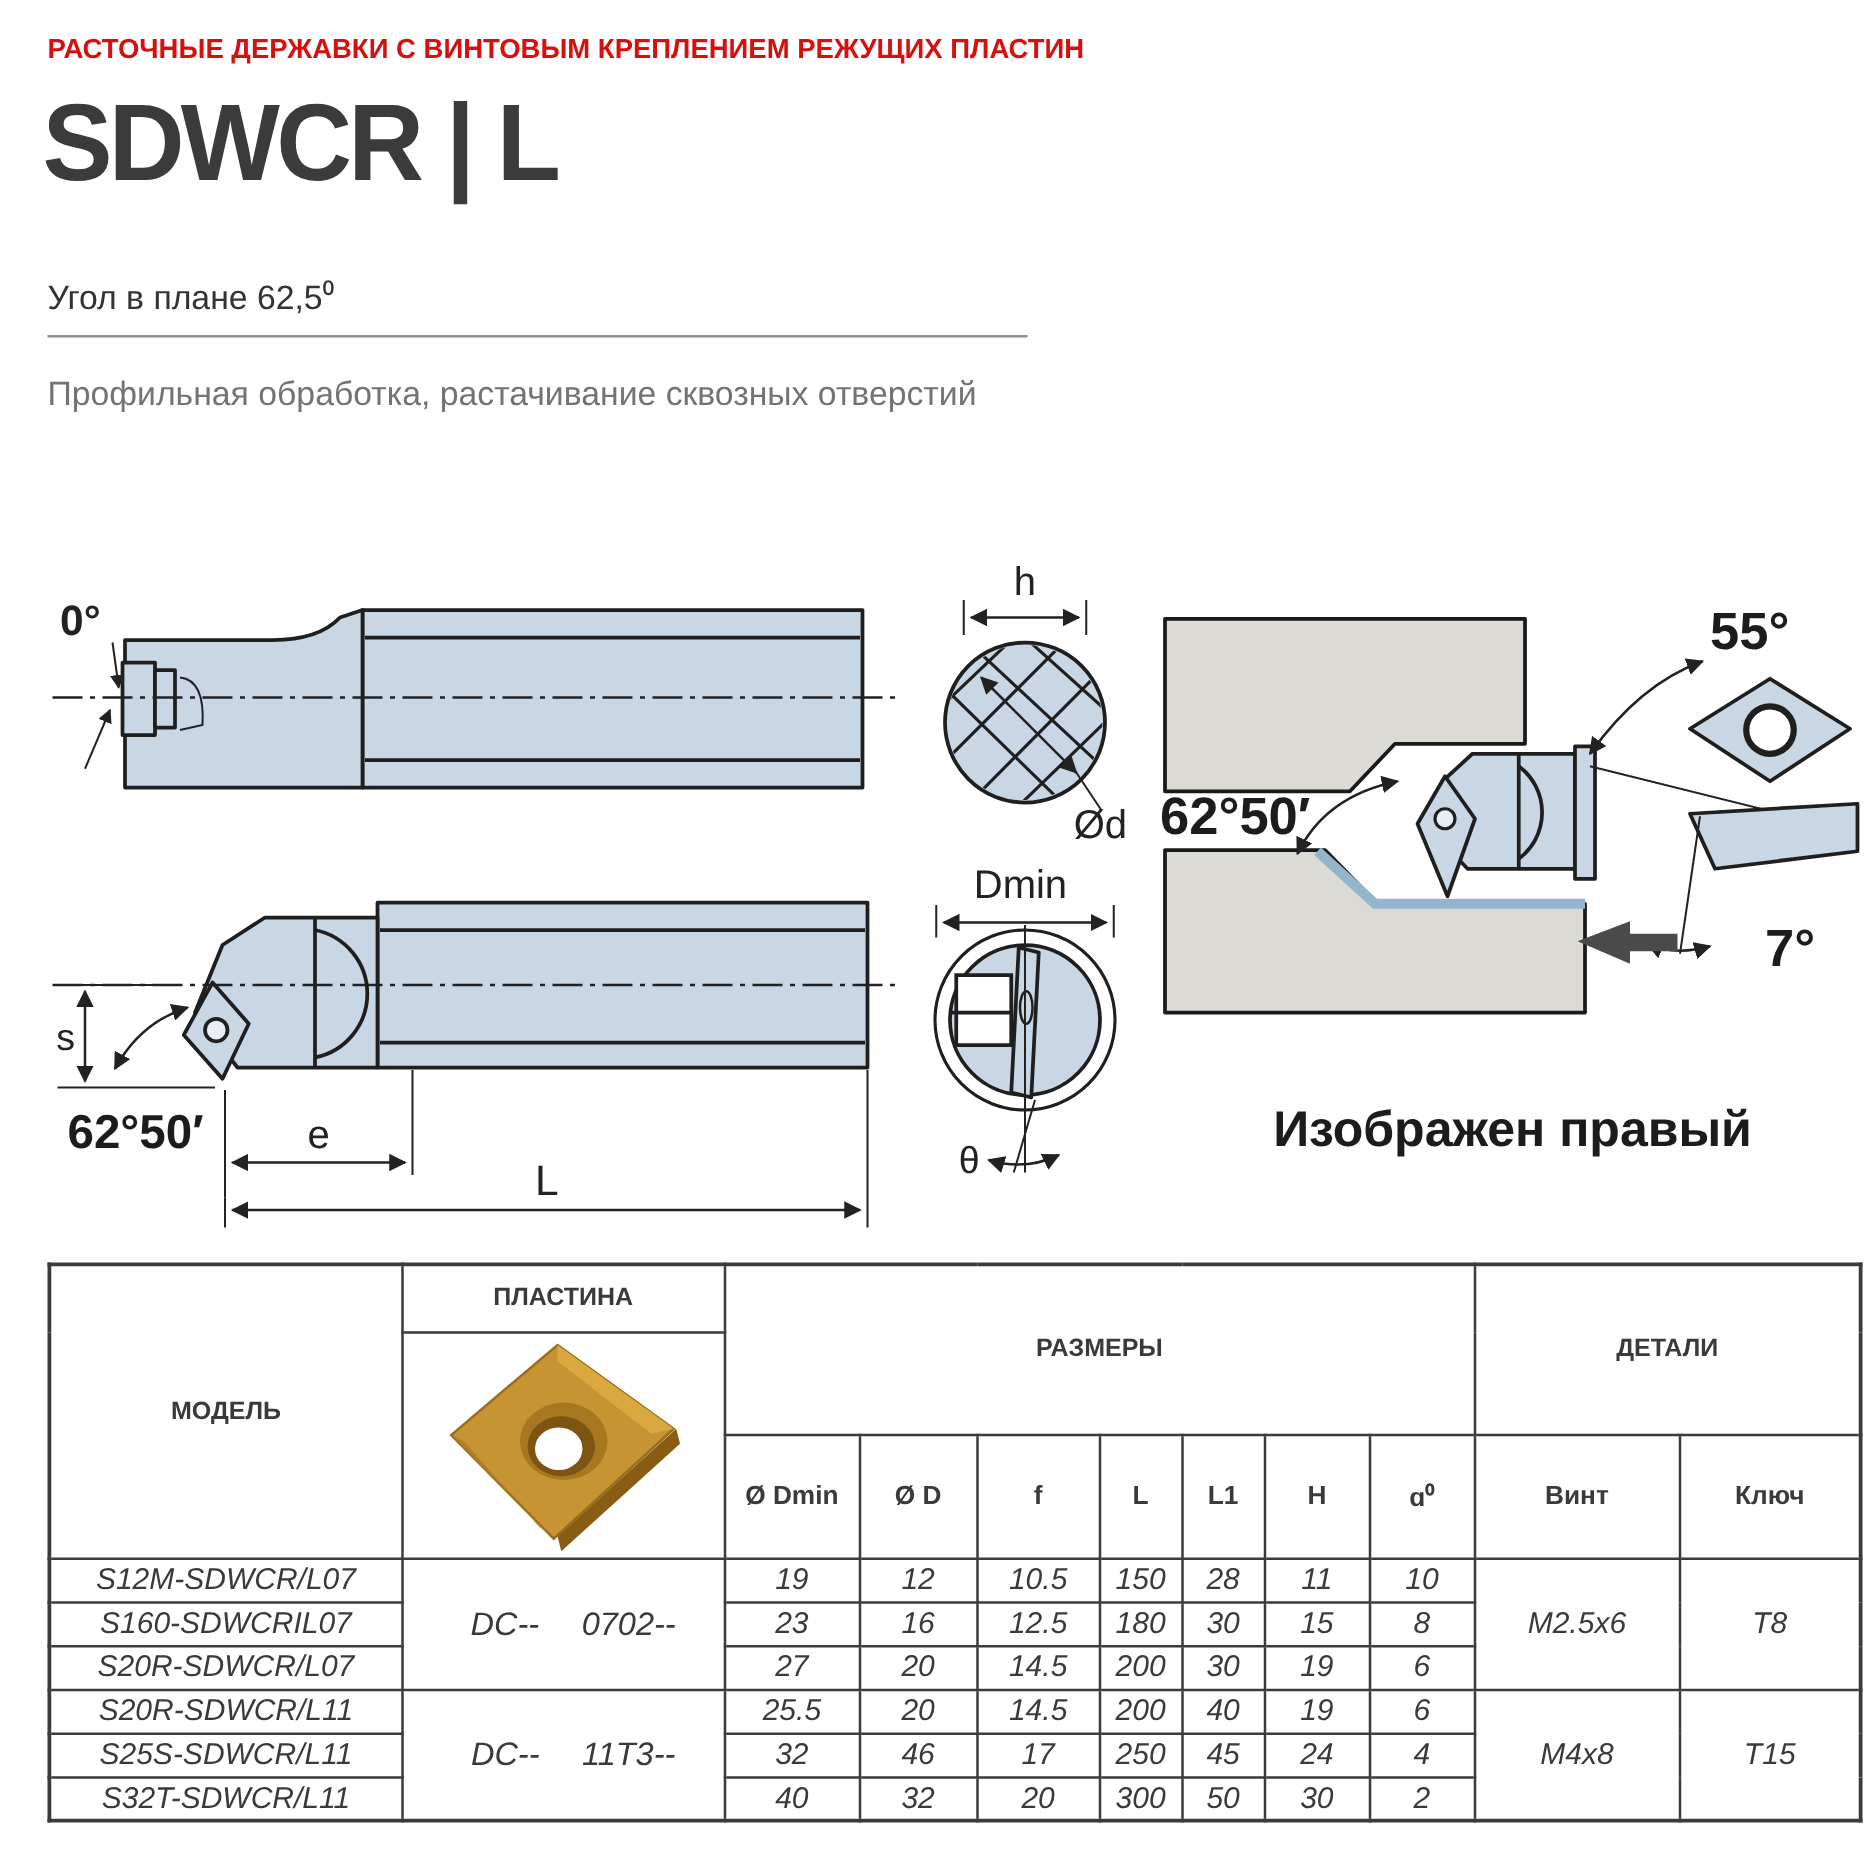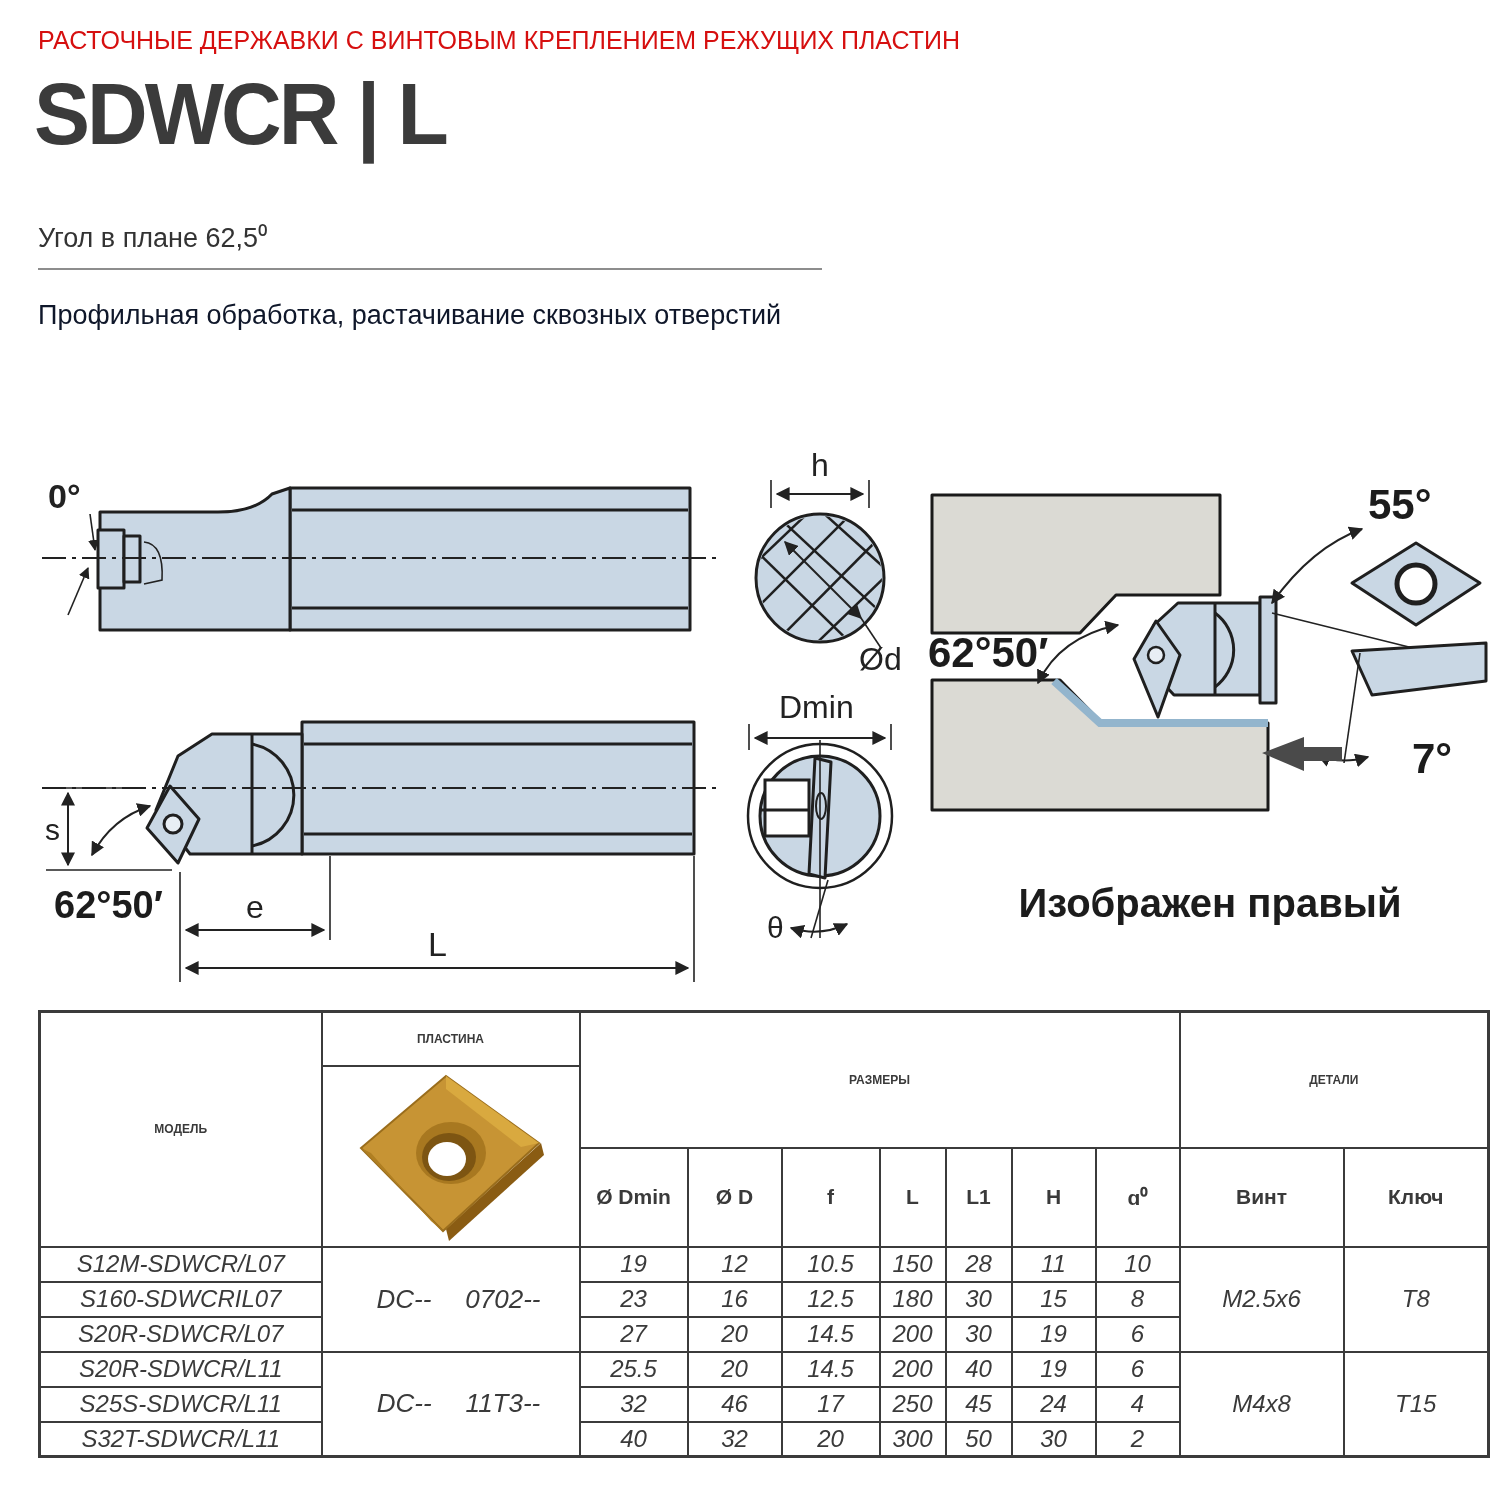--- a/index.html
+++ b/index.html
@@ -1,39 +1,39 @@
 <!DOCTYPE html>
 <html><head>
 <meta charset="utf-8">
 <style>
   html,body{margin:0;padding:0;background:#ffffff;}
   .page{position:relative;width:1500px;height:1500px;background:#fff;overflow:hidden;
         font-family:"Liberation Sans",sans-serif;color:#3a3a3a;}
-  .cat-title{position:absolute;left:38px;top:26px;font-size:25px;font-weight:normal;
+  .cat-title{position:absolute;left:38px;top:26px;font-size:22px;font-weight:bold;
              color:#d60f0f;letter-spacing:0px;white-space:nowrap;}
   .big-title{position:absolute;left:34px;top:64px;font-size:84px;font-weight:bold;
              color:#3b3b3b;letter-spacing:-3px;transform:scaleY(1.04);transform-origin:left top;}
   .angle-note{position:absolute;left:38px;top:218px;font-size:27px;color:#333;text-align:center;}
   .rule{position:absolute;left:38px;top:268px;width:784px;height:0;border-top:2px solid #8d8d8d;}
-  .descr{position:absolute;left:38px;top:300px;font-size:27px;color:#0f172a;}
+  .descr{position:absolute;left:38px;top:300px;font-size:27px;color:#737373;}
   .drawings svg{position:absolute;}
   .part{fill:#c9d7e4;stroke:#1f1f1f;stroke-width:3;stroke-linejoin:round;}
   .wp{fill:#dbdad4;stroke:#1a1a1a;stroke-width:3;stroke-linejoin:round;}
   .ln{stroke:#1f1f1f;stroke-width:3;fill:none;}
   .thin{stroke:#222;stroke-width:1.6;fill:none;}
   .dim{stroke:#222;stroke-width:2;fill:none;}
   .cl{stroke:#222;stroke-width:2;stroke-dasharray:24 6 4 6;fill:none;}
   .lbl{fill:#222;font-family:"Liberation Sans",sans-serif;}
   .blb{fill:#1c1c1c;font-weight:bold;font-family:"Liberation Sans",sans-serif;}
   table.spec{position:absolute;left:38px;top:1010px;width:1449px;border-collapse:collapse;
              table-layout:fixed;font-size:24px;color:#3a3a3a;}
   table.spec th,table.spec td{border:2px solid #3b3b3b;text-align:center;vertical-align:middle;
              padding:0;overflow:hidden;}
   table.spec{border:3px solid #3b3b3b;}
-  th.grp{font-size:12px;font-weight:bold;}
+  th.grp{font-size:20px;font-weight:bold;}
   th.sub{font-size:21px;font-weight:bold;}
   td.code{font-size:26px;}
   td.code .codewrap{display:flex;justify-content:center;gap:34px;margin-left:16px;}
   .r1{height:54px}.r2{height:82px}.r3{height:99px}
   tbody tr{height:35px;font-style:italic;}
 </style>
 </head>
 <body>
 
 <div class="page">

